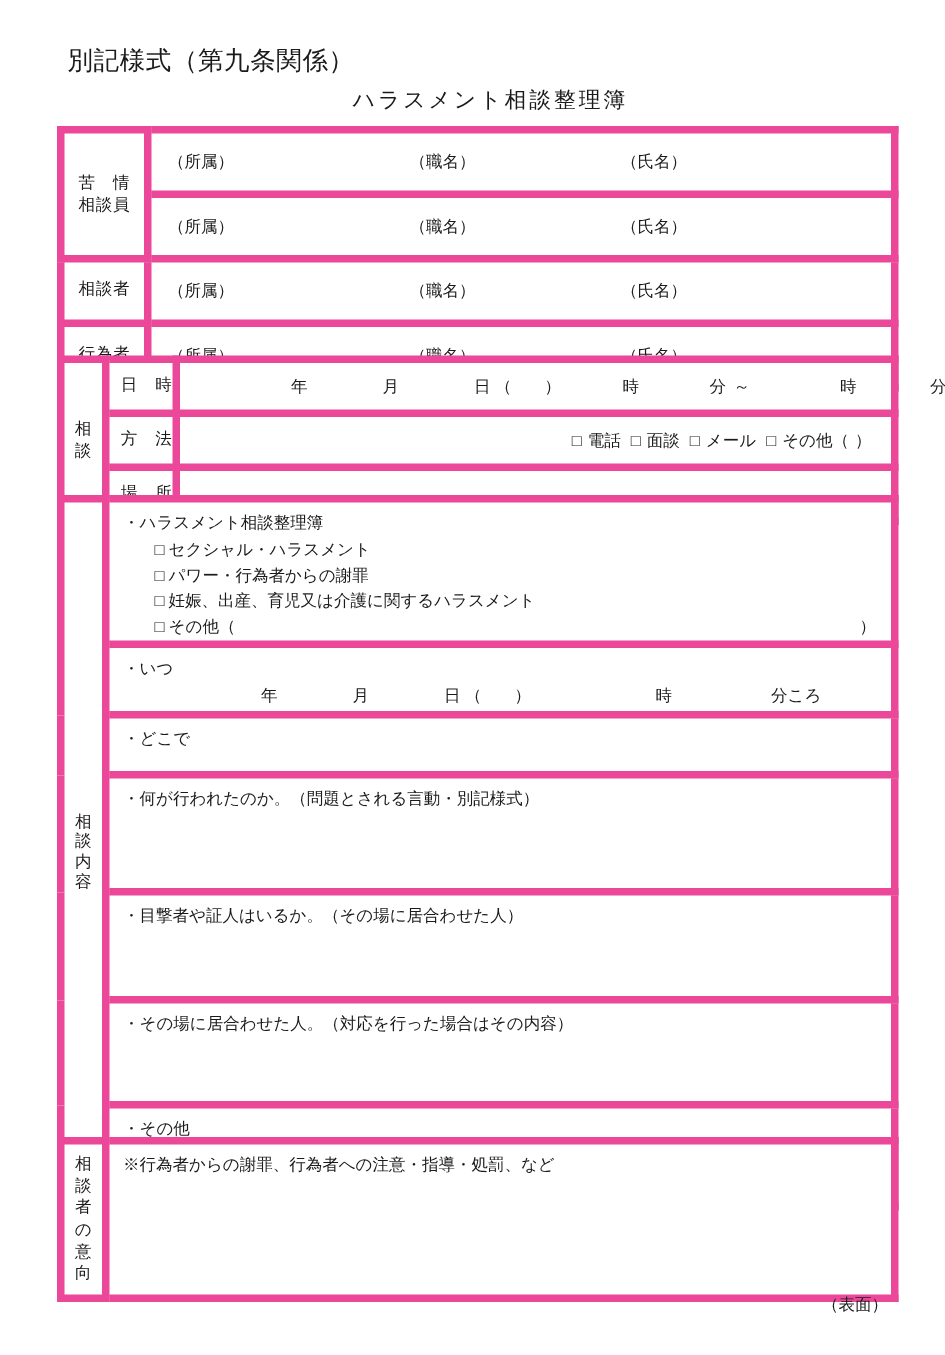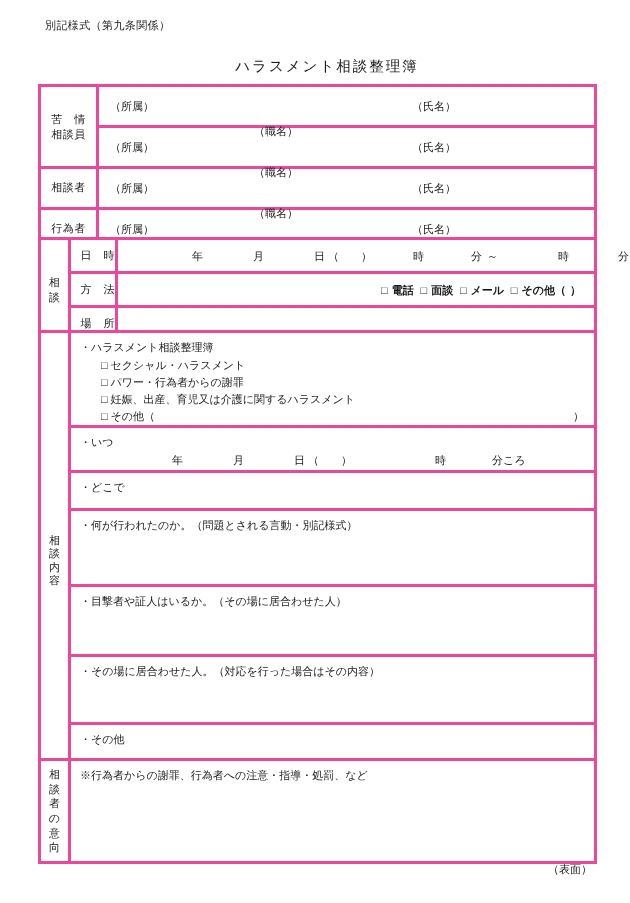--- a/index.html
+++ b/index.html
@@ -21,22 +21,22 @@
     inset: 0;
     width: 630px;
     height: 903px;
     overflow: hidden;
   }
 
   
   .doc-kind {
     position: absolute;
     left: 45px;
-    top: 18px;
-    font-size: 11px;
+    top: 29px;
+    font-size: 17px;
     letter-spacing: 0.4px;
     white-space: nowrap;
   }
   .doc-title {
     position: absolute;
     left: 0;
     right: 0;
     top: 57px;
     text-align: center;
     font-size: 14.5px;
@@ -46,21 +46,21 @@
 
   
   table.form {
     position: absolute;
     left: 38px;
     width: 556px;
     border-collapse: collapse;
     table-layout: fixed;
   }
   table.form td {
-    border: 3px solid #ec4899;
+    border: 5px solid #ec4899;
     font-size: 11px;
     vertical-align: middle;
     padding: 0;
     background: #fff;
   }
   .lbl {
     text-align: center;
     letter-spacing: 0.5px;
     line-height: 1.45;
     white-space: nowrap;
@@ -75,31 +75,30 @@
     width: 100%;
   }
   .person-fields span {
     position: absolute;
     top: 50%;
     transform: translateY(-50%);
     font-size: 11px;
     white-space: nowrap;
   }
   .pf-shozoku { left: 11px; }
-  .pf-shokumei { left: 155px; margin-top: 25px; }
+  .pf-shokumei { left: 172px; }
   .pf-shimei    { left: 313px; }
 
   
   #consult-table { top: 237px; }
   #consult-table td { height: 31px; text-align: right; }
   .cell-pad {
     padding: 0 9px;
     line-height: 30px;
     white-space: nowrap;
-    font-weight: bold;
   }
   .datetime-line {
     position: relative;
     height: 100%;
   }
   .datetime-line span {
     position: absolute;
     top: 50%;
     transform: translateY(-50%);
     font-size: 11px;
@@ -167,21 +166,21 @@
   .itsu-line span {
     position: absolute;
     top: 0;
     font-size: 11px;
   }
   .il-year  { left: 92px; }
   .il-month { left: 153px; }
   .il-day   { left: 214px; }
   .il-paren { left: 228px; }
   .il-hour  { left: 355px; }
-  .il-min   { left: 412px; }
+  .il-min   { left: 432px; }
   .tail-paren {
     position: absolute;
     right: 10px;
   }
   .rel { position: relative; }
 
   
   #intent-table { top: 758px; }
   #intent-table td { vertical-align: top; }
 

